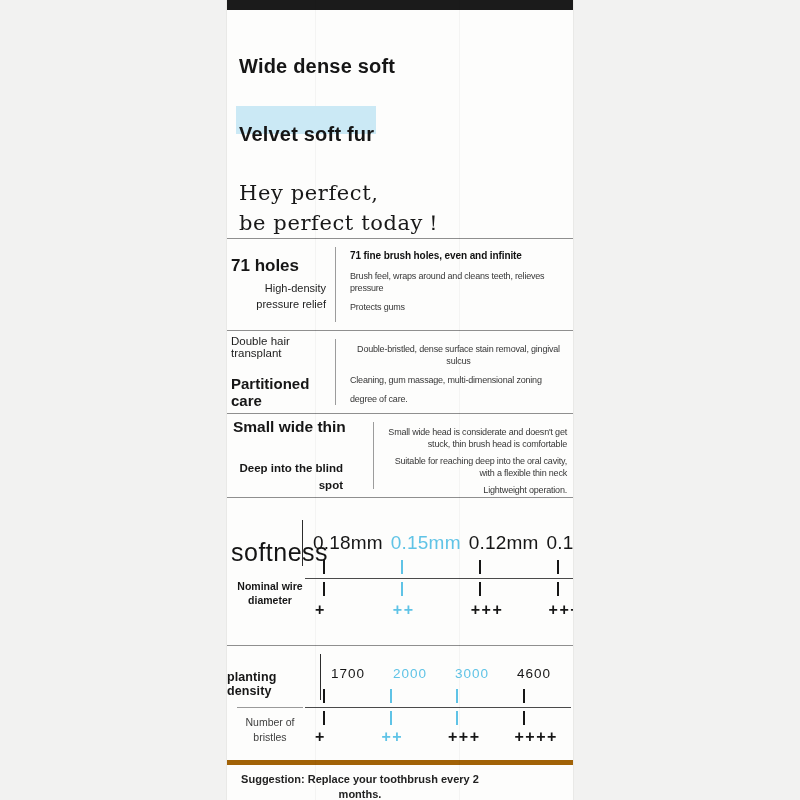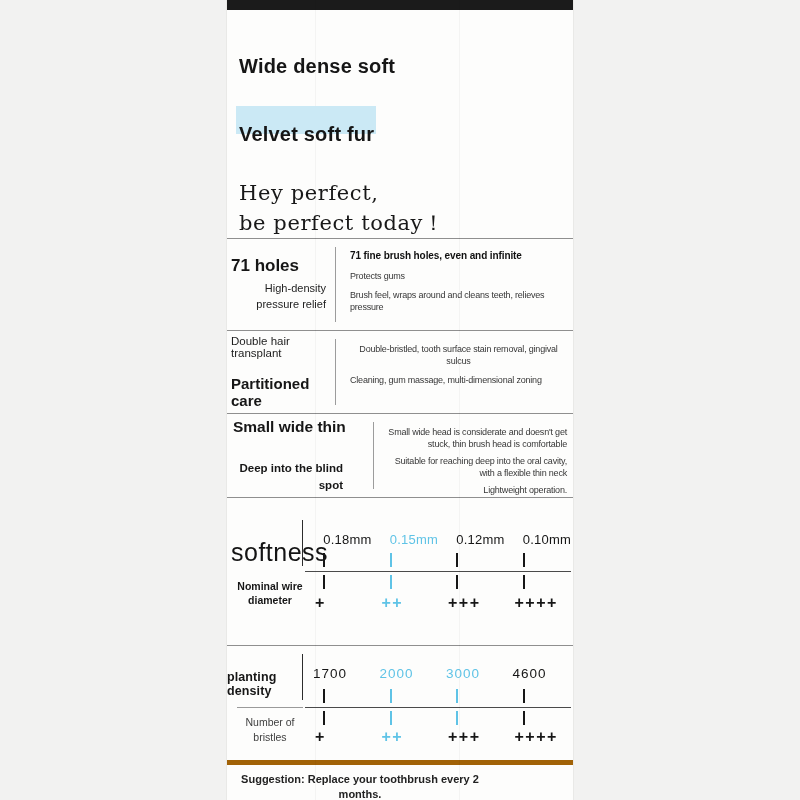--- a/index.html
+++ b/index.html
@@ -70,32 +70,32 @@
   .softness-title { font-size:25px; letter-spacing:0.5px; color:#141414; }
   .softness-sub { margin-top:12px; font-size:10.5px; font-weight:bold; width:66px; margin-left:auto; margin-right:2px; text-align:center; line-height:1.35; }
 
   .chart-density .chart-left { padding-top:24px; padding-left:0; }
   .density-title { font-size:12.5px; font-weight:bold; letter-spacing:0.1px; }
   .density-rule { height:1px; background:#9a9a9a; margin:9px 2px 7px 10px; }
   .density-sub { font-size:10.5px; color:#404040; width:62px; margin-left:auto; margin-right:4px; text-align:center; line-height:1.4; }
 
   .crow { display:flex; position:relative; }
   .ccol { flex:1; padding-left:8px; white-space:nowrap; }
-  .labels .ccol { font-size:13px; letter-spacing:0.2px;text-align:right; }
+  .labels .ccol { font-size:19px; letter-spacing:0.2px;text-align:right; }
   .values .ccol { font-size:13.5px; letter-spacing:1px; }
   .ticks { height:16px; }
   .tick { display:inline-block; width:2px; height:14px; background:currentColor; margin-left:10px; }
   .axis { height:1px; background:#4a4a4a; margin:2px 0 3px; }
   .ratings .ccol { font-size:16px; font-weight:bold; letter-spacing:1.5px; padding-left:10px; }
   .boundary-tick { position:absolute; left:-3px; top:-12px; width:1px; height:46px; background:#2c2c2c; }
 
   .chart-softness .labels { margin-top:34px; }
   .chart-softness .ticks.above { margin-top:6px; }
   .chart-softness .ratings { margin-top:3px; }
-  .chart-density .values { margin-top:20px; }
+  .chart-density .values { margin-top:20px;margin-left:18px; }
   .chart-density .ticks.above { margin-top:8px; }
   .chart-density .ratings { margin-top:1px; }
 
   [data-accent="true"] { color:#5fc3e6; }
 
   
   .footer { height:40px; border-top:5px solid #a16207; padding-top:7px; overflow:hidden; }
   .note { width:258px; margin-left:4px; text-align:center; font-size:11px; font-weight:bold; line-height:15px; color:#222; }
 </style>
 </head>
@@ -121,34 +121,35 @@
     </header>
 
     <section class="feature f1">
       <div class="left">
         <div class="heading">71 holes</div>
         <div class="sub">High-density pressure relief</div>
       </div>
       <div class="vdiv"></div>
       <div class="right">
         <div class="detail-title">71 fine brush holes, even and infinite</div>
+        <div class="d">Brush feel, wraps around and cleans teeth, relieves pressure</div>
         <div class="d">Protects gums</div>
-        <div class="d">Brush feel, wraps around and cleans teeth, relieves pressure</div>
       </div>
     </section>
 
     <section class="feature f2">
       <div class="left">
         <div class="eyebrow">Double hair transplant</div>
         <div class="heading">Partitioned care</div>
       </div>
       <div class="vdiv"></div>
       <div class="right">
-        <div class="d center">Double-bristled, tooth surface stain removal, gingival sulcus</div>
+        <div class="d center">Double-bristled, dense surface stain removal, gingival sulcus</div>
         <div class="d">Cleaning, gum massage, multi-dimensional zoning</div>
+        <div class="d">degree of care.</div>
       </div>
     </section>
 
     <section class="feature f3">
       <div class="left">
         <div class="heading">Small wide thin</div>
         <div class="sub">Deep into the blind spot</div>
       </div>
       <div class="vdiv"></div>
       <div class="right">

